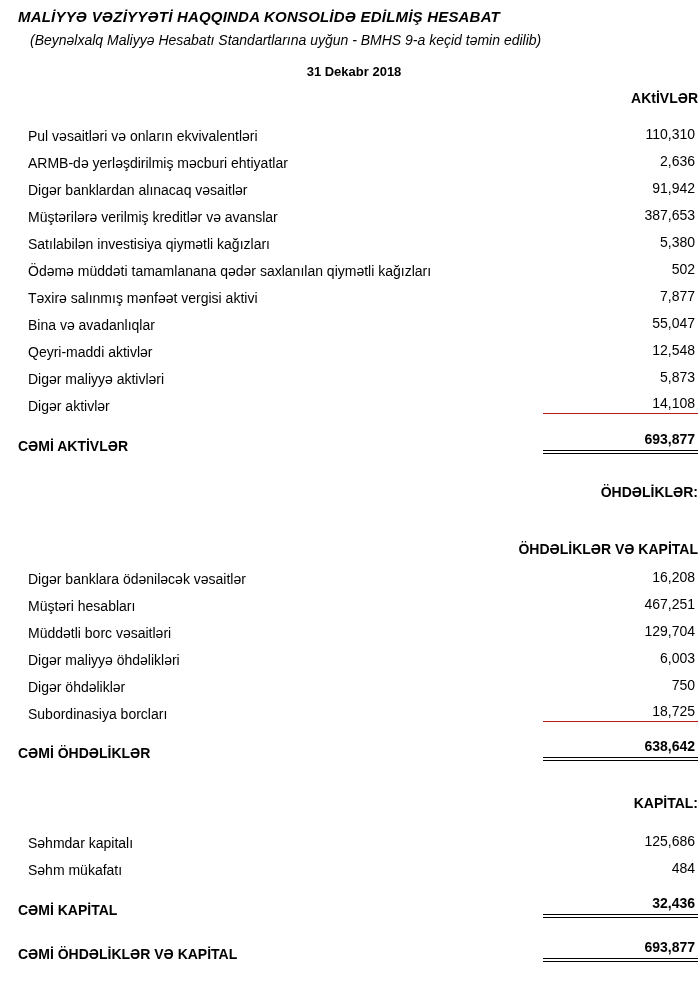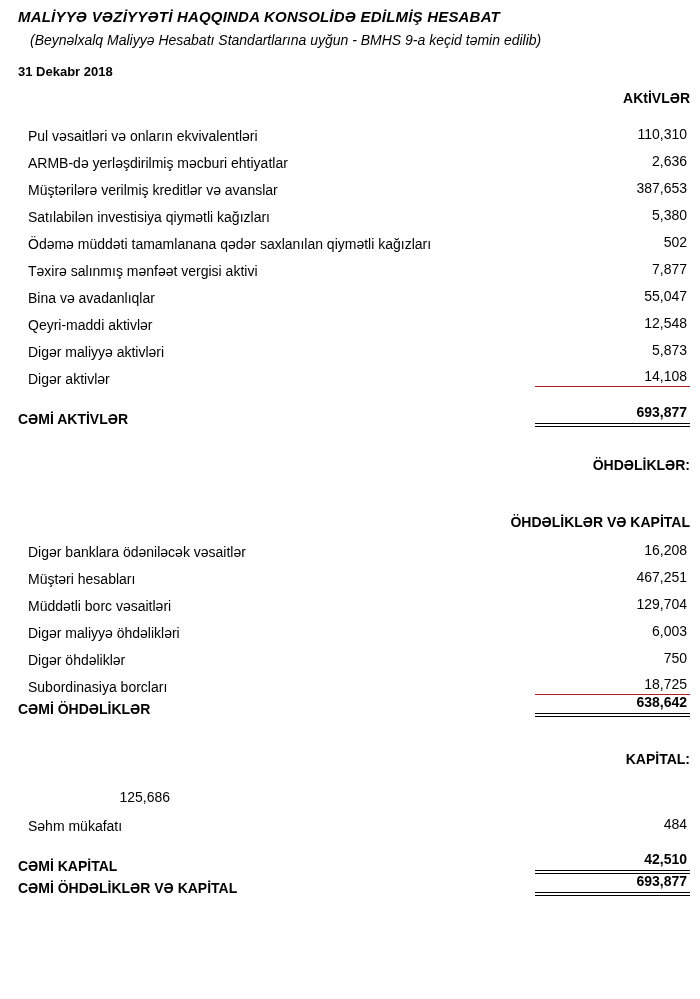--- a/index.html
+++ b/index.html
@@ -4,38 +4,38 @@
 <style>
   html, body { margin: 0; padding: 0; background: #ffffff; }
   .page {
     position: relative;
     width: 700px;
     height: 999px;
     box-sizing: border-box;
     background: #ffffff;
     color: #000000;
     font-family: "Liberation Sans", "DejaVu Sans", sans-serif;
-    padding: 8px 10px 0 18px;
+    padding: 8px 2px 0 18px;
     overflow: hidden;
   }
   .title {
     font-size: 15px;
     font-weight: bold;
     font-style: italic;
     letter-spacing: 0.2px;
     margin: 0 0 7px 0;
   }
   .subtitle {
     font-size: 14px;
     font-style: italic;
     margin: 0 0 16px 12px;
   }
   .date-row {
     display: flex;
-    justify-content: flex-start;
+    justify-content: center;
     margin-bottom: 10px;
     height: 16px;
   }
   .date-header {
     font-size: 13px;
     font-weight: bold;
     padding-right: 8px;
   }
   .section-heading {
     font-size: 14px;
@@ -73,23 +73,23 @@
   }
   .row .value.signed { justify-content: space-between; }
   .neg-sign { padding-left: 10px; }
   .value.underline { border-bottom: 1px solid #b91c1c; }
   .total-row {
     display: flex;
     align-items: flex-end;
     height: 22px;
   }
   .total-0 { margin-top: 18px; gap: 24px; }
-  .total-2 { margin-top: 0; }
+  .total-2 { margin-top: 17px; }
   .total-3 { margin-top: 18px; }
-  .total-4 { }
+  .total-4 { margin-top: 22px; }
   .total-row .label {
     flex: 1;
     font-size: 14px;
     font-weight: bold;
   }
   .total-row .value {
     font-weight: bold;
     border-bottom: 4px double #000;
     padding-bottom: 3px;
   }
@@ -111,20 +111,26 @@
           <span>110,310</span>
         </div>
       </div>
       <div class="row">
         <div class="label">ARMB-də yerləşdirilmiş məcburi ehtiyatlar</div>
         <div class="value">
           <span>2,636</span>
         </div>
       </div>
       <div class="row">
+        <div class="label">Digər banklardan alınacaq vəsaitlər</div>
+        <div class="value">
+          <span>91,942</span>
+        </div>
+      </div>
+      <div class="row">
         <div class="label">Müştərilərə verilmiş kreditlər və avanslar</div>
         <div class="value">
           <span>387,653</span>
         </div>
       </div>
       <div class="row">
         <div class="label">Satılabilən investisiya qiymətli kağızları</div>
         <div class="value">
           <span>5,380</span>
         </div>
@@ -206,32 +212,33 @@
         <div class="value underline">
           <span>18,725</span>
         </div>
       </div>
       <div class="total-row total-2">
         <div class="label">CƏMİ ÖHDƏLİKLƏR</div>
         <div class="value">638,642</div>
       </div>
       <div class="section-heading heading-3">KAPİTAL:</div>
       <div class="row">
+        <div class="label">Səhmdar kapitalı</div>
         <div class="value">
           <span>125,686</span>
         </div>
       </div>
       <div class="row">
         <div class="label">Səhm mükafatı</div>
         <div class="value">
           <span>484</span>
         </div>
       </div>
       <div class="total-row total-3">
         <div class="label">CƏMİ KAPİTAL</div>
-        <div class="value">42,510</div>
+        <div class="value">32,436</div>
       </div>
       <div class="total-row total-4">
         <div class="label">CƏMİ ÖHDƏLİKLƏR VƏ KAPİTAL</div>
         <div class="value">693,877</div>
       </div>
     </div>
 </div>
 
 </body></html>

